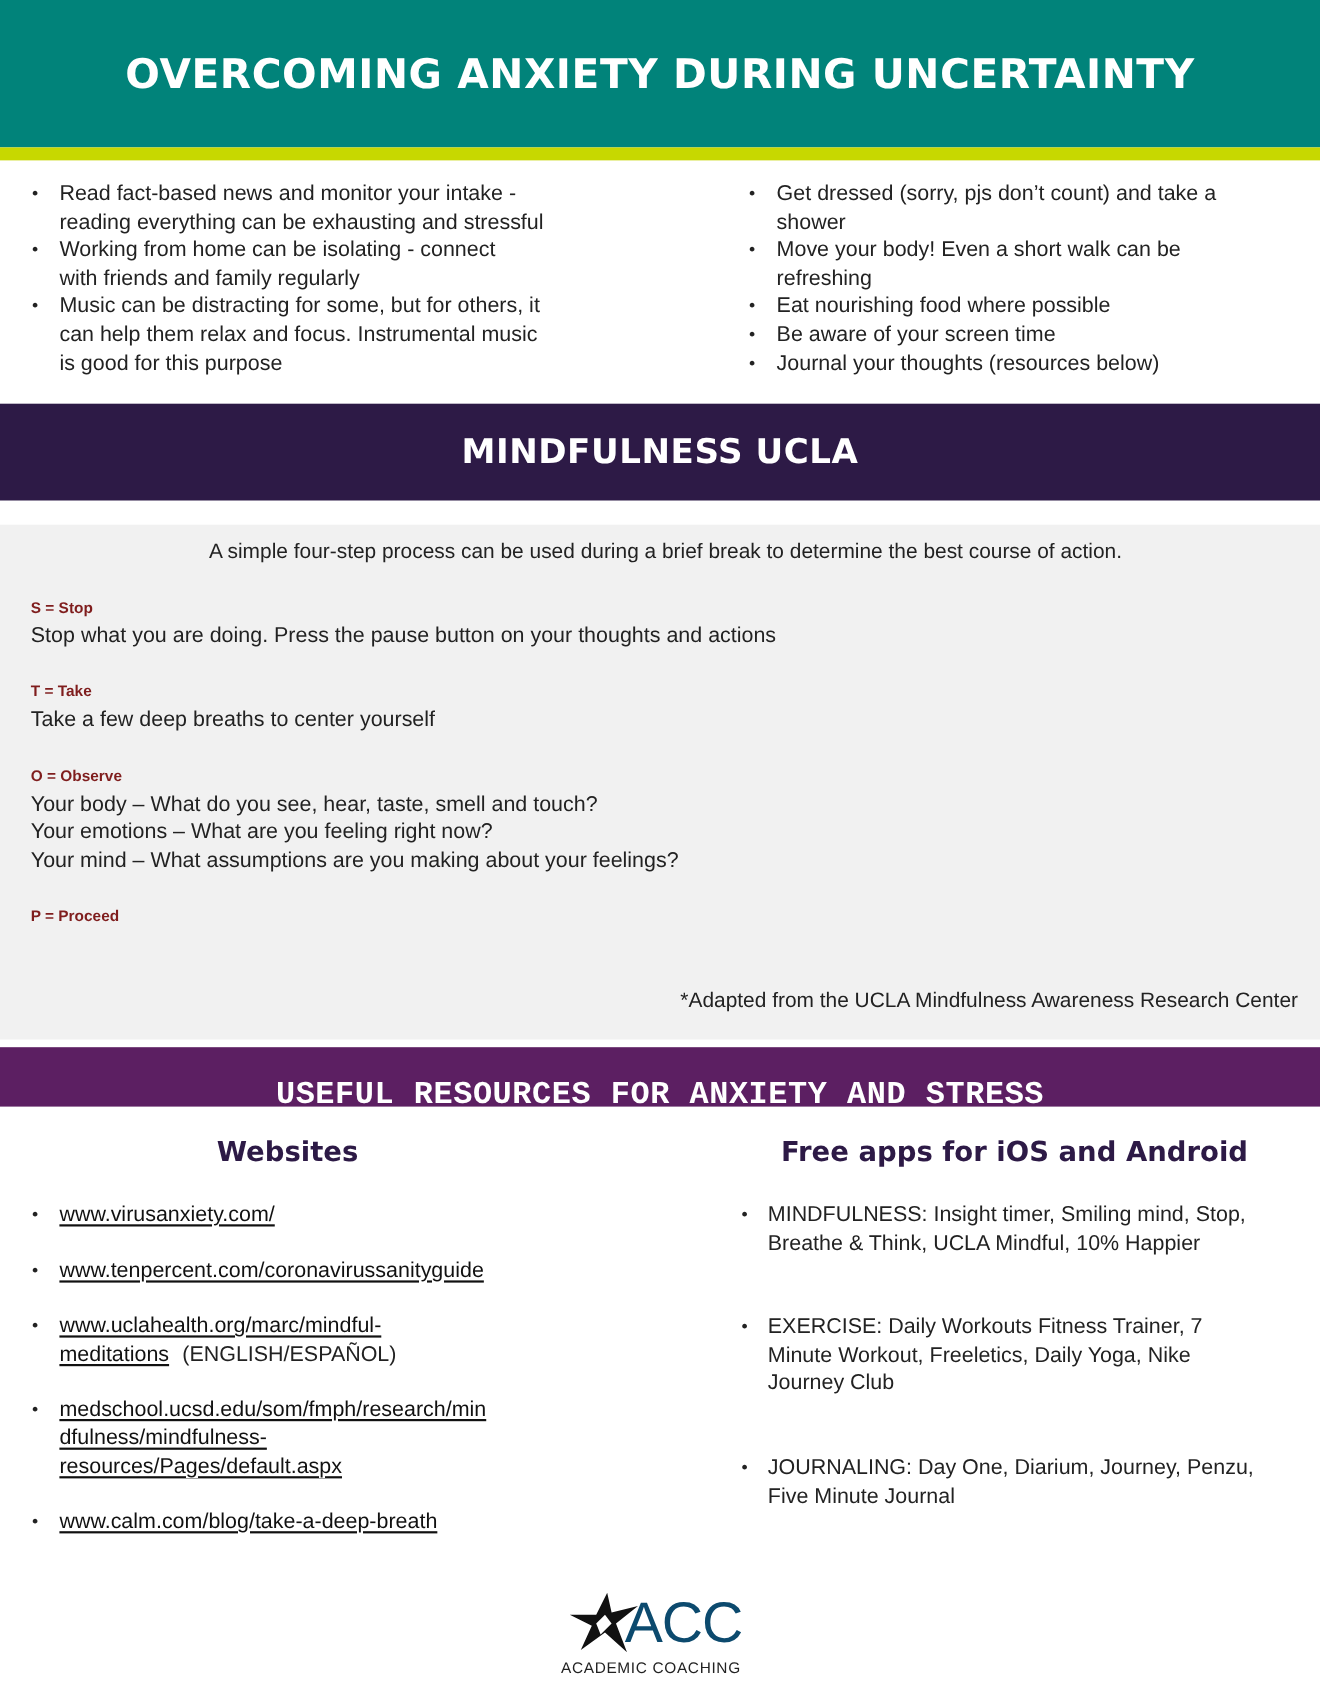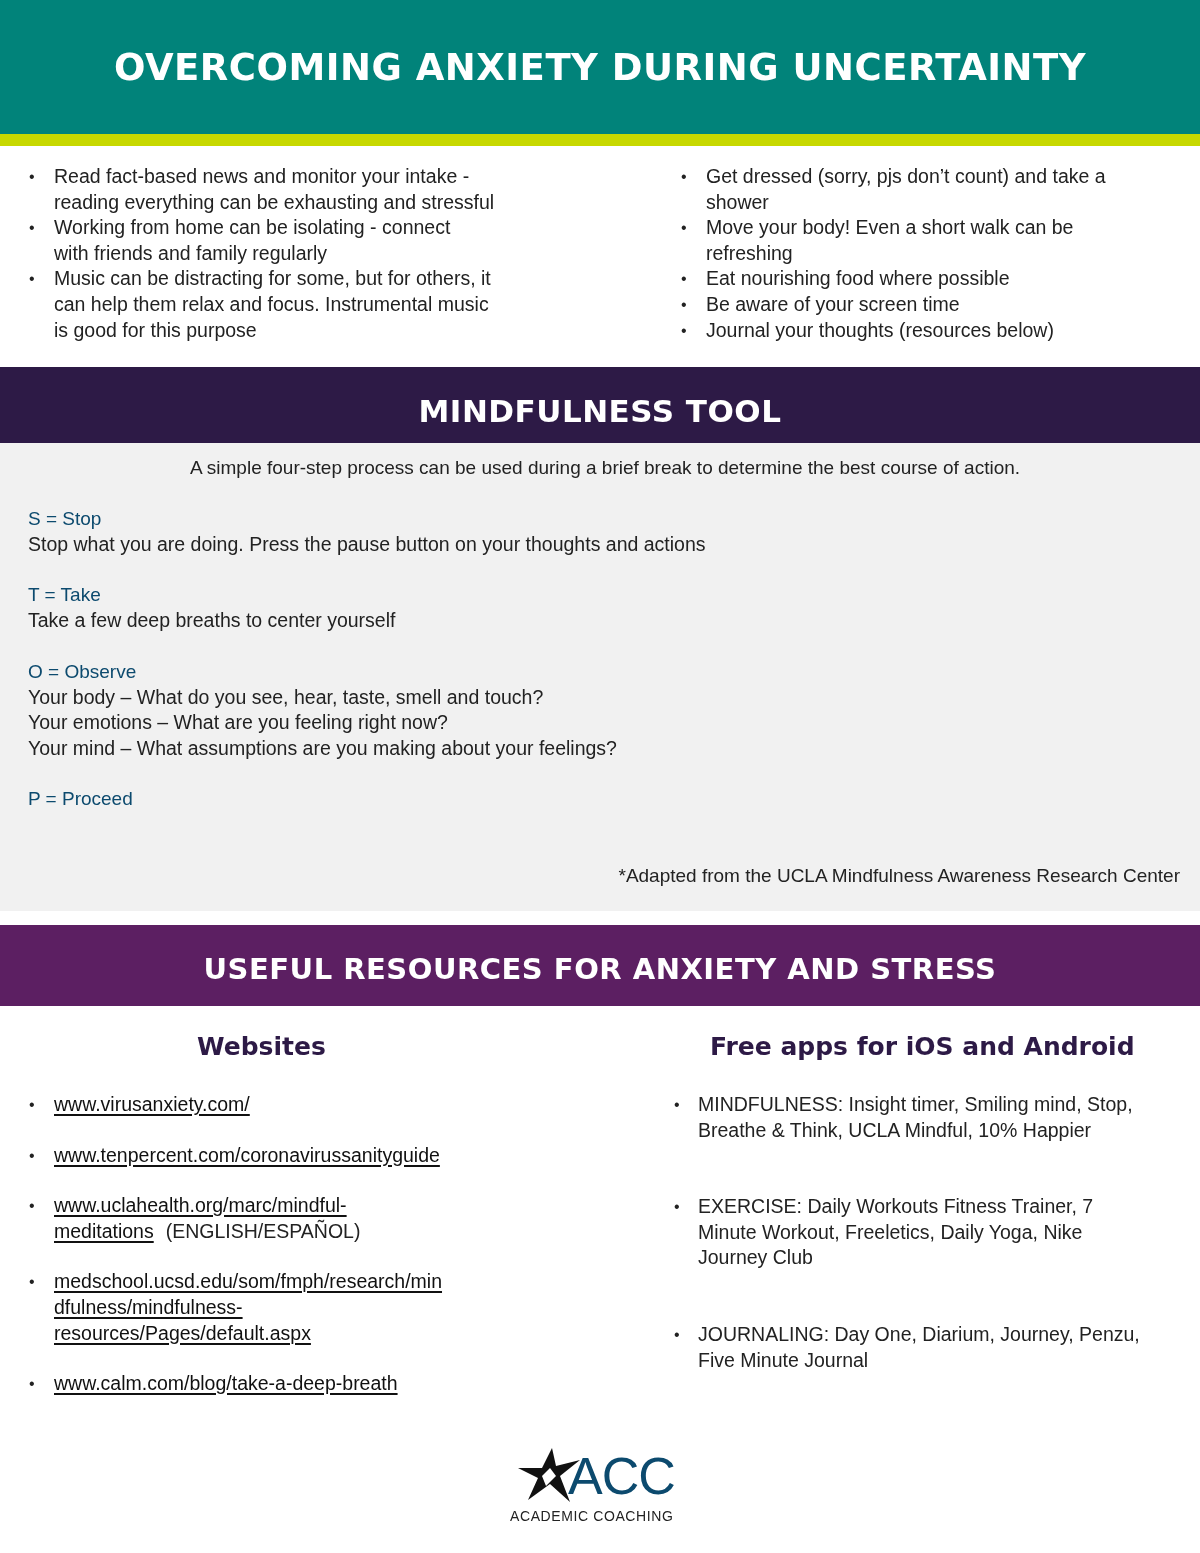--- a/index.html
+++ b/index.html
@@ -3,33 +3,33 @@
   <meta charset="utf-8">
   <style>
     * { box-sizing: border-box; margin: 0; padding: 0; }
     html, body { width: 1200px; height: 1553px; background: #ffffff; overflow: hidden; }
     body { font-family: "Liberation Sans", sans-serif; color: #1e1e1e; position: relative; }
 
     .hdr { position: absolute; left: 0; width: 1200px; display: flex; align-items: center; justify-content: center; color: #ffffff; font-weight: bold; font-family: "DejaVu Sans", sans-serif; letter-spacing: 0.5px; }
     .hdr-teal { top: 0; height: 134px; background: #01837a; font-size: 37px; }
     .lime { position: absolute; left: 0; top: 134px; width: 1200px; height: 12px; background: #c7d800; }
     .hdr-dark { top: 367px; height: 88px; background: #2d1a46; font-size: 31px; }
-    .hdr-purple { top: 925px; height: 87px; background: #5c1f62; font-size: 29px; }
+    .hdr-purple { top: 952px; height: 87px; background: #5c1f62; font-size: 29px; font-family: Liberation Mono, monospace; }
 
     .tips { position: absolute; top: 146px; left: 0; width: 1200px; height: 221px; background: #ffffff; }
     ul.blist { list-style: none; position: absolute; }
     ul.blist li { position: relative; padding-left: 25px; font-size: 19.5px; line-height: 25.6px; color: #222; }
     ul.blist li::before { content: "\2022"; position: absolute; left: 0; top: 0; font-size: 16px; color: #222; }
     .tips-left { left: 29px; top: 18px; width: 540px; }
     .tips-right { left: 681px; top: 18px; width: 500px; }
 
-    .mind { position: absolute; top: 443px; left: 0; width: 1200px; height: 468px; background: #f1f1f1; }
+    .mind { position: absolute; top: 477px; left: 0; width: 1200px; height: 468px; background: #f1f1f1; }
     .intro { position: absolute; top: 14px; left: 0; width: 1210px; text-align: center; font-size: 19px; color: #222; }
     .step { position: absolute; left: 28px; width: 1150px; }
-    .step-title { font-weight: normal; font-size: 19px; line-height: 25.6px; color: #0c4a6e; }
+    .step-title { font-weight: bold; font-size: 14px; line-height: 25.6px; color: #7f1d1d; }
     .step-line { font-size: 19.5px; line-height: 25.6px; color: #222; }
     .attrib { position: absolute; right: 20px; top: 422px; font-size: 19px; color: #222; }
 
     .res { position: absolute; top: 1006px; left: 0; width: 1200px; height: 547px; background: #ffffff; }
     .col-h { position: absolute; top: 26px; font-weight: bold; font-family: "DejaVu Sans", sans-serif; font-size: 25px; color: #2d1a46; }
     .col-h.web { left: 197px; }
     .col-h.apps { left: 710px; }
     ul.links { left: 29px; top: 86px; width: 500px; }
     ul.links li { margin-bottom: 25px; }
     ul.links li a { color: #111; text-decoration: underline; text-decoration-thickness: 2px; text-underline-offset: 3px; cursor: pointer; }
@@ -82,21 +82,21 @@
       <li>
         <span style="display: block;">Be aware of your screen time</span>
       </li>
       <li>
         <span style="display: block;">Journal your thoughts (resources below)</span>
       </li>
     </ul>
 </section>
 
 <div class="hdr hdr-dark">
-  <span>MINDFULNESS TOOL</span>
+  <span>MINDFULNESS UCLA</span>
 </div>
 <section class="mind">
   <div class="intro">A simple four-step process can be used during a brief break to determine the best course of action.</div>
 
   <div class="step" style="top:63px">
     <div class="step-title">S = Stop</div>
     <div class="step-line">Stop what you are doing. Press the pause button on your thoughts and actions</div>
   </div>
   <div class="step" style="top:139px">
     <div class="step-title">T = Take</div>

